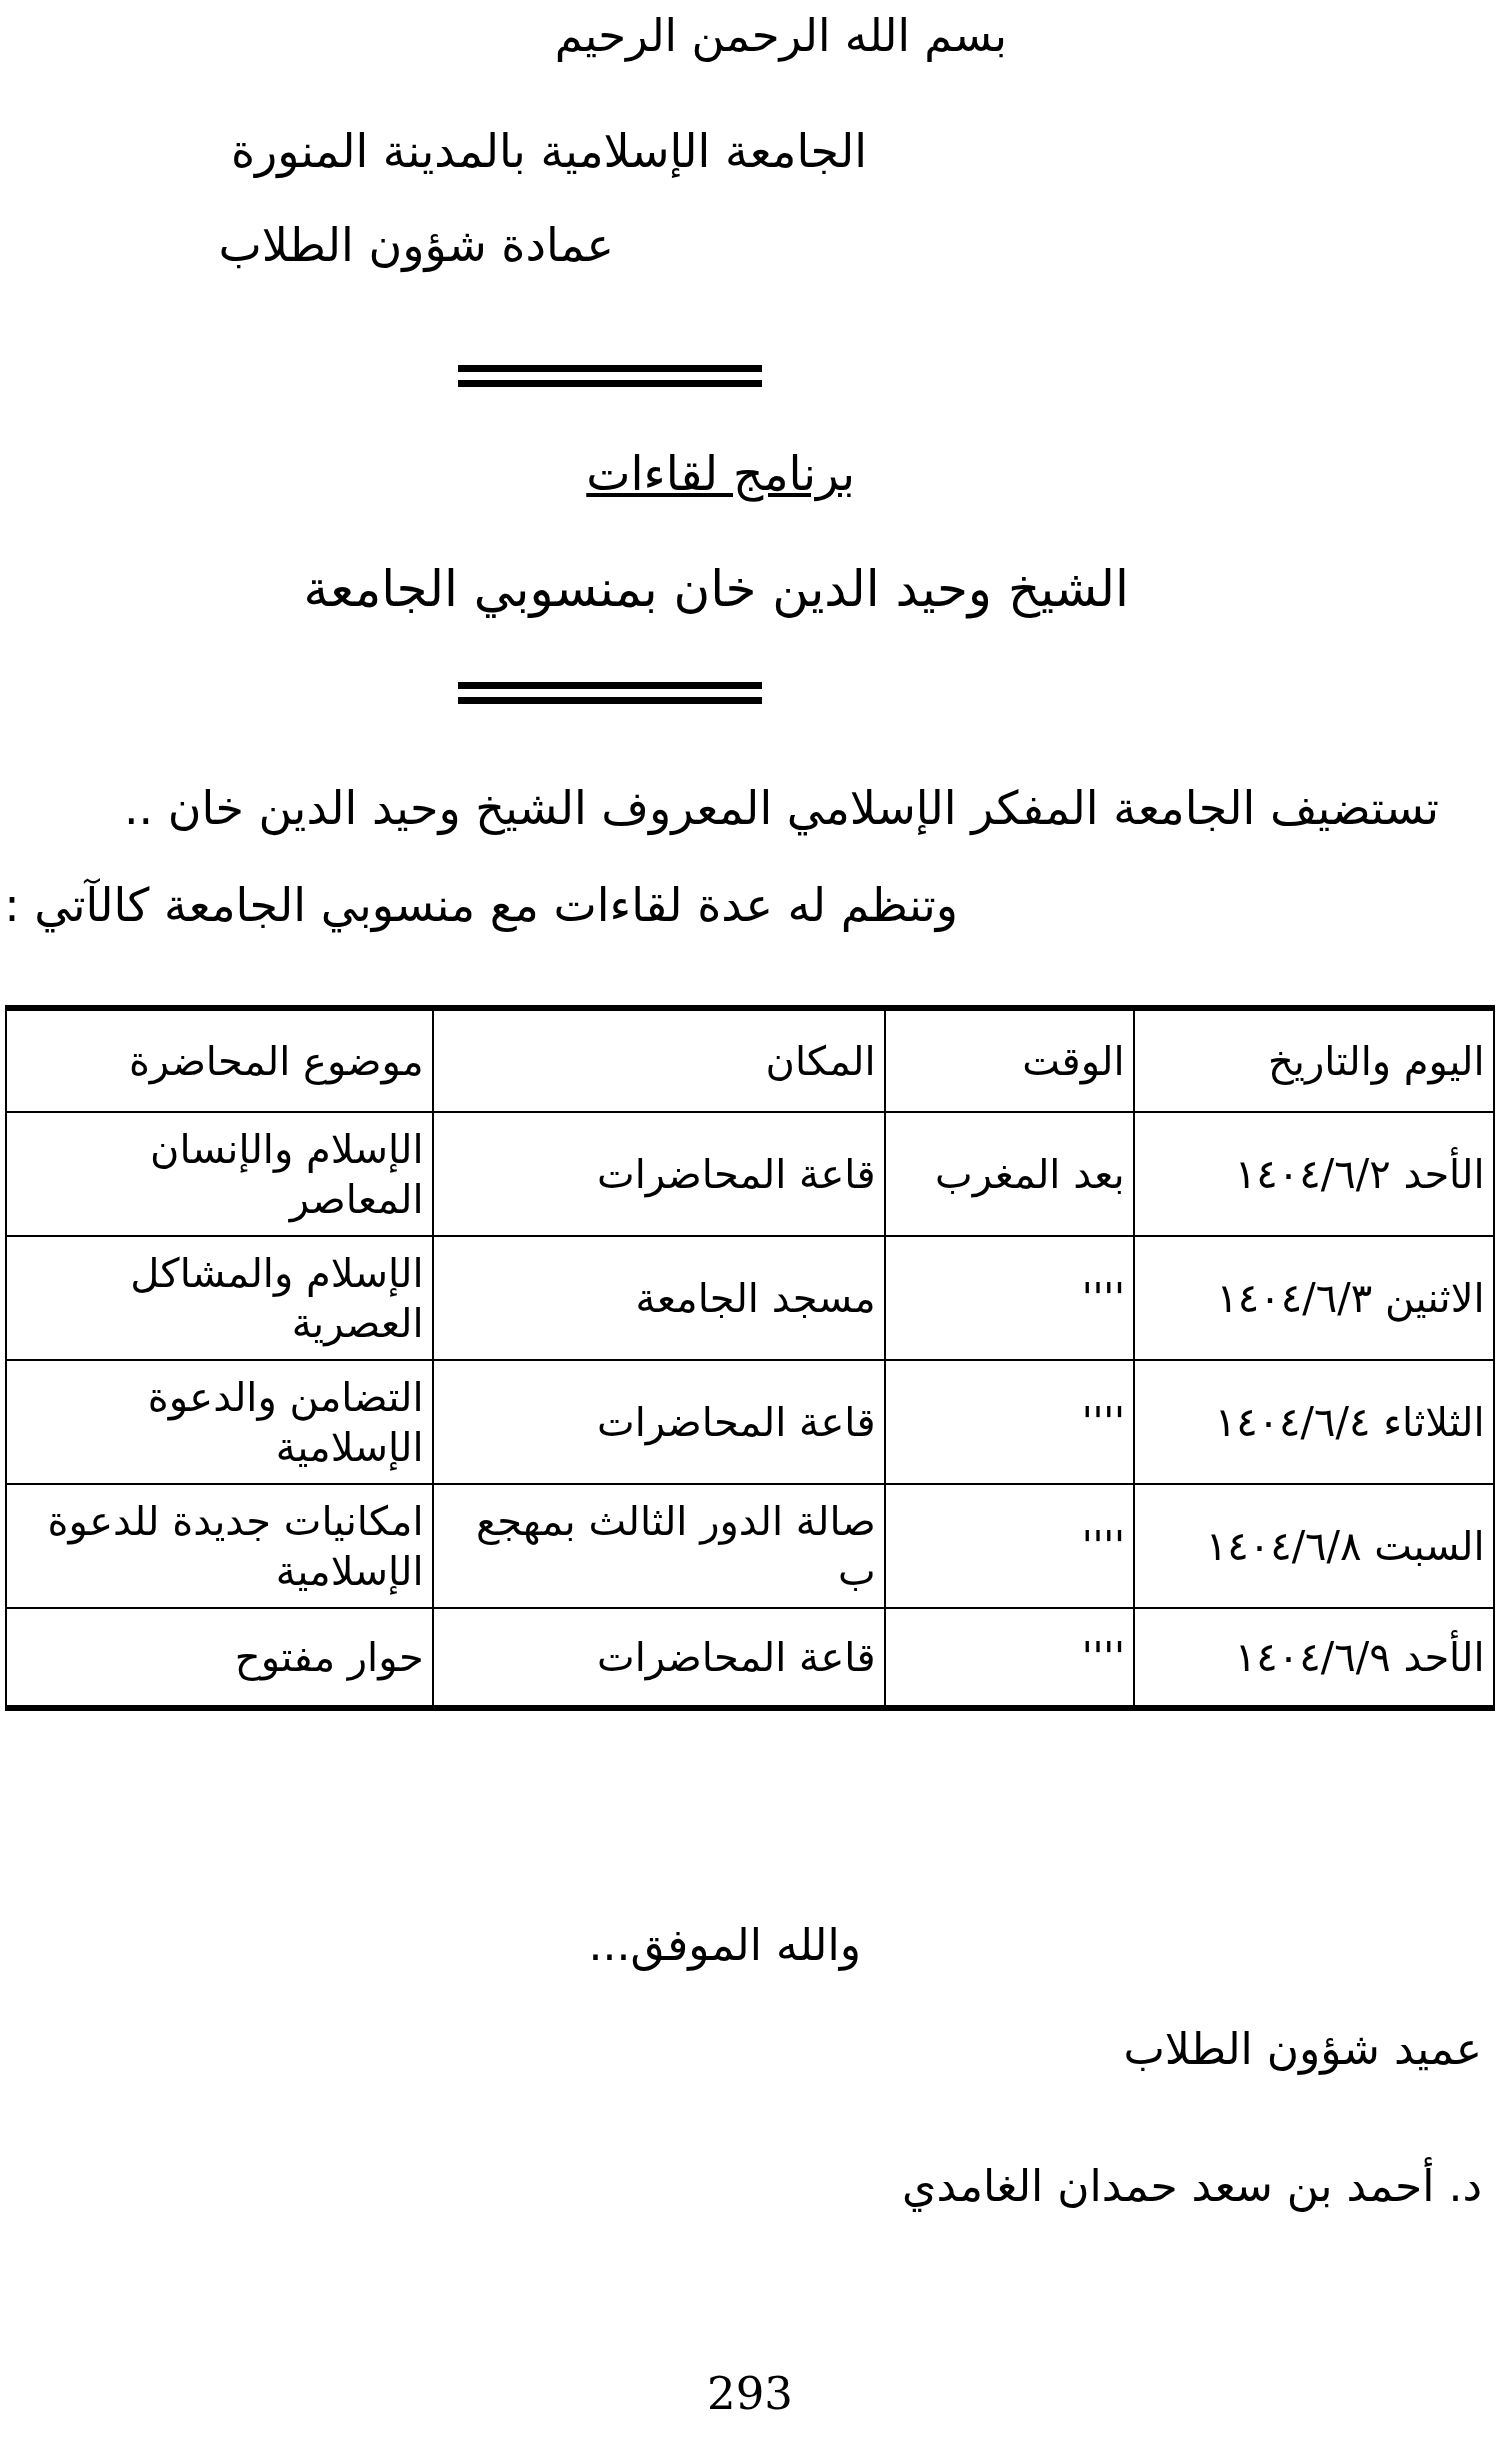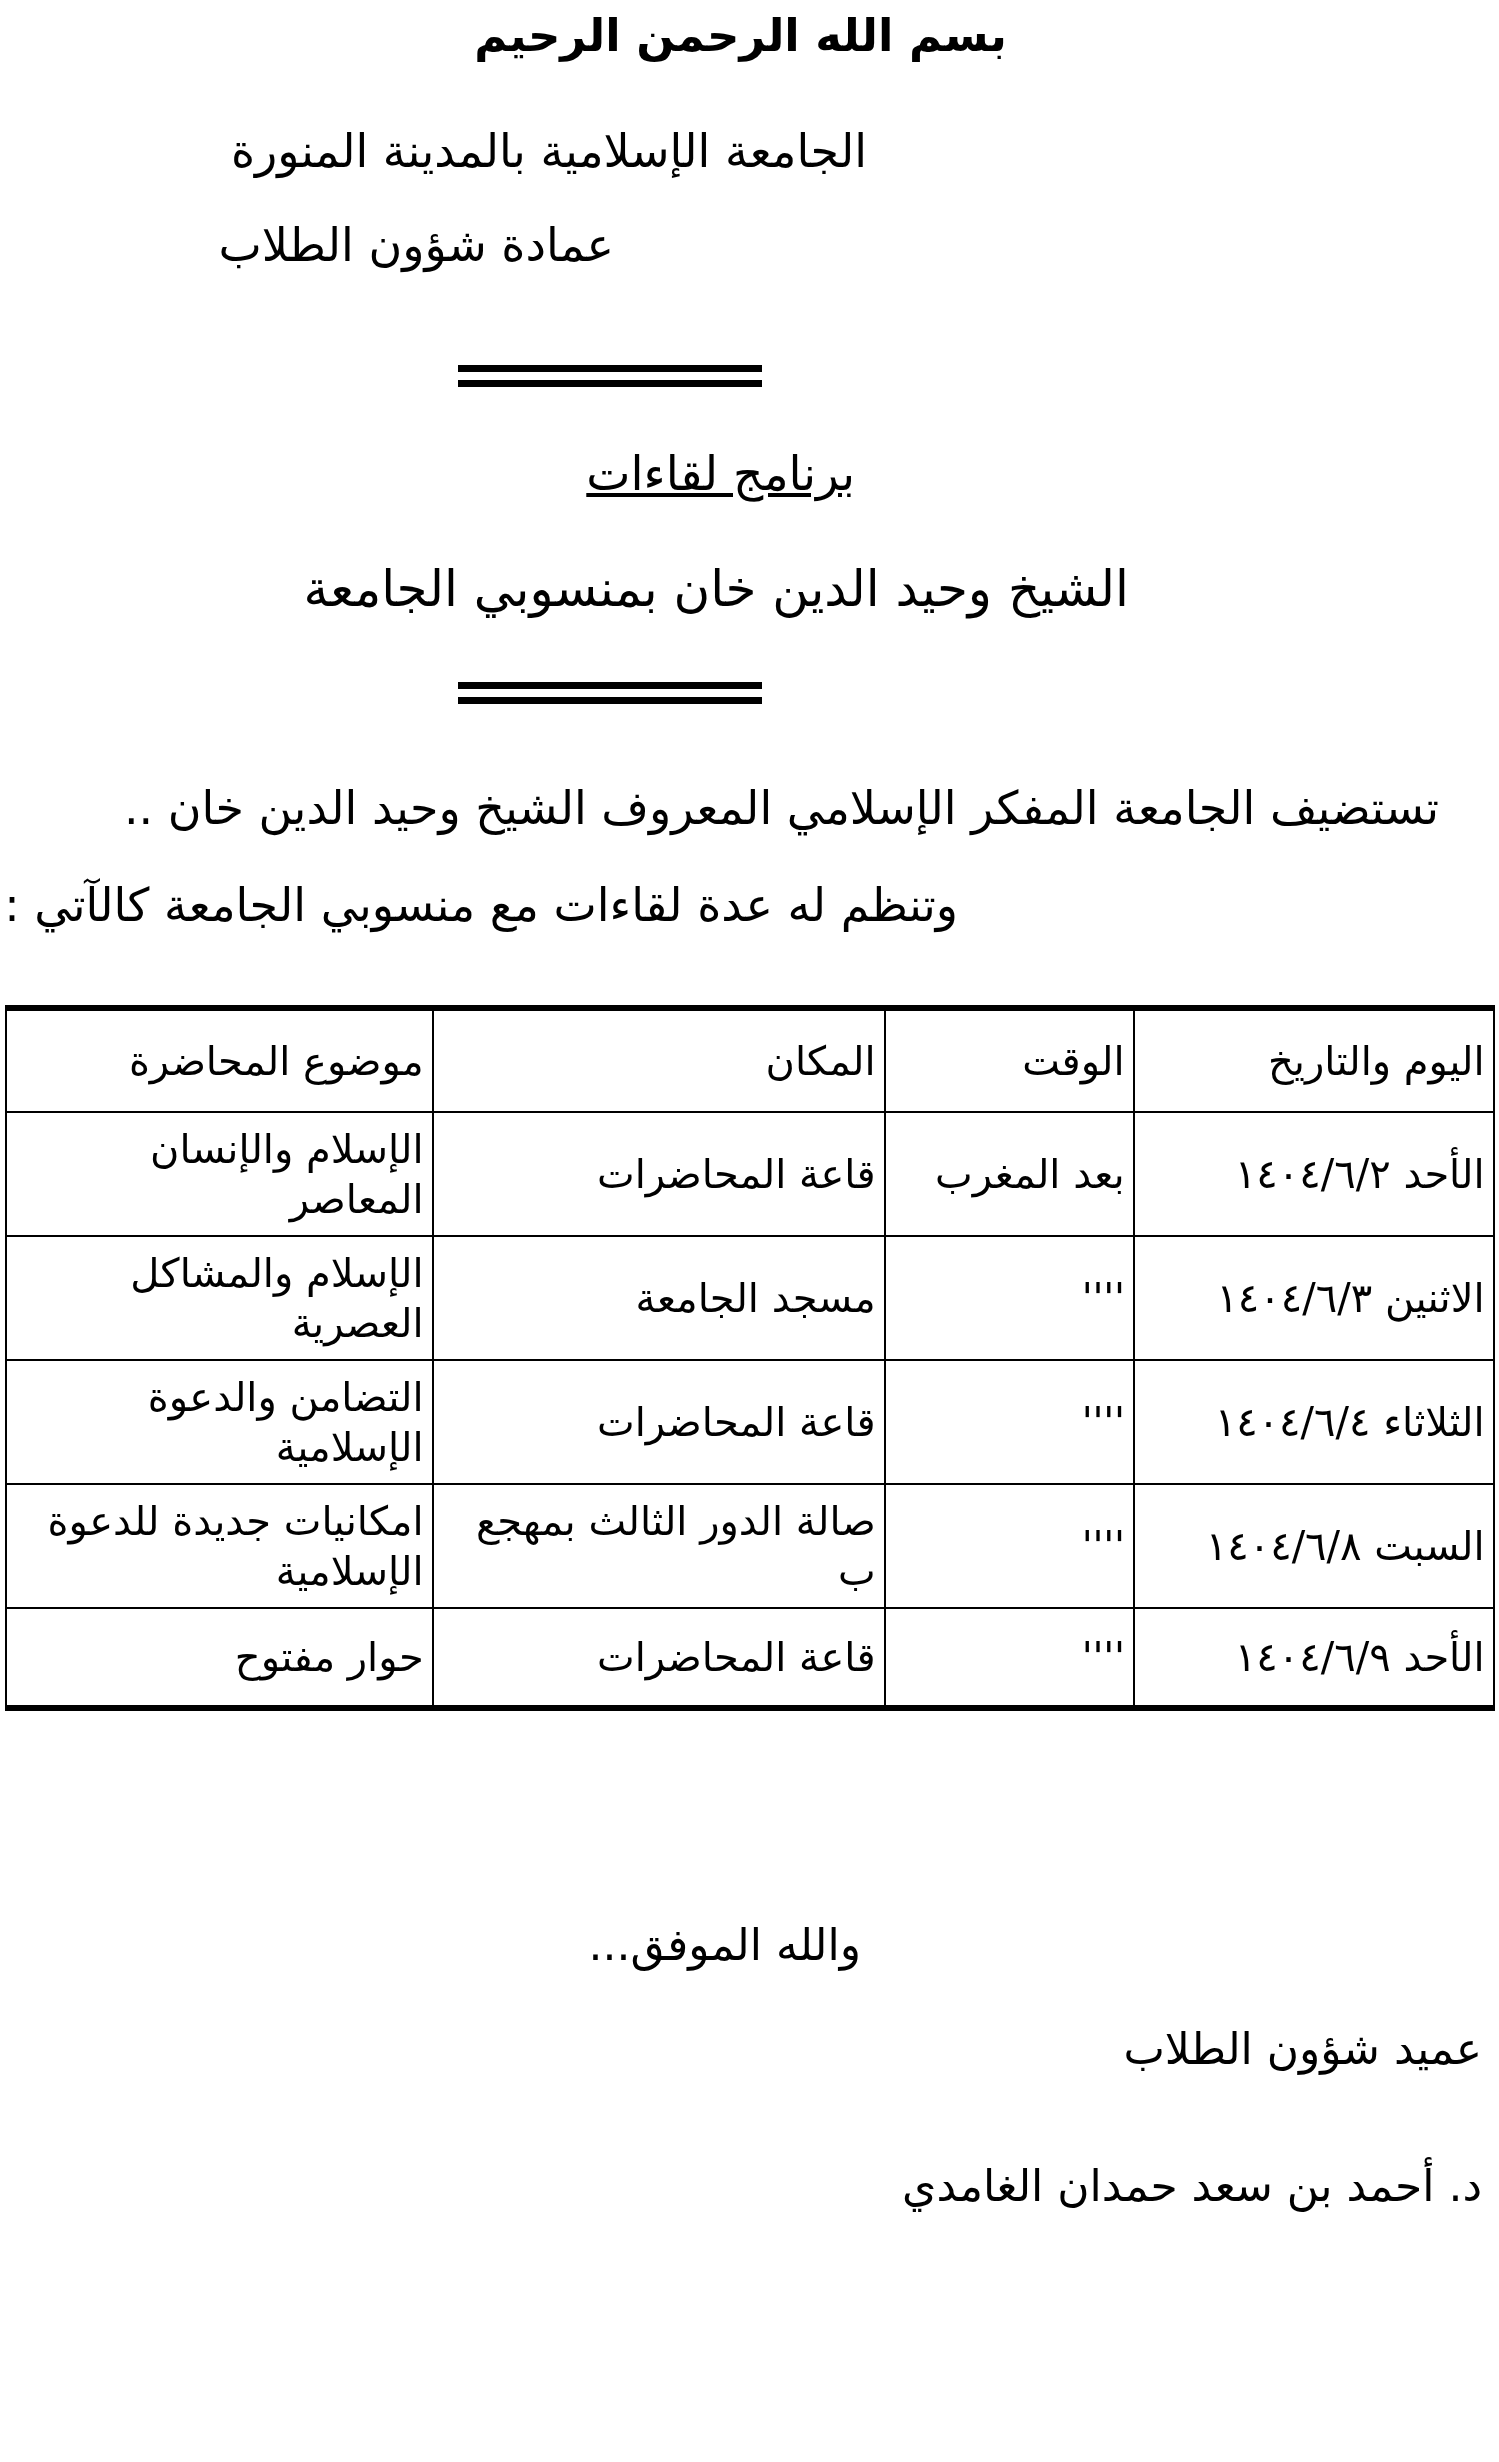--- a/index.html
+++ b/index.html
@@ -32,21 +32,20 @@
     unicode-bidi: isolate;
     line-height: 1.0;
     font-weight: 500;
     letter-spacing: -0.3px;
   }
 
   .hdr-basmala {
     top: 13.4px;
     right: 493px;
     font-size: 45px;
-    font-weight: bold;
   }
   .hdr-university {
     top: 128px;
     right: 633px;
     font-size: 46px;
   }
   .hdr-deanship {
     top: 222px;
     right: 886px;
     font-size: 46px;
@@ -250,15 +249,16 @@
     </table>
   </div>
 
 
   <div class="line close-2">والله الموفق...</div>
 
   <div class="line sign-role">عميد شؤون الطلاب</div>
 
   <div class="line sign-name">د. أحمد بن سعد حمدان الغامدي</div>
 
+  <div class="page-number">293</div>
 
 </div>
 
 
 </body></html>

